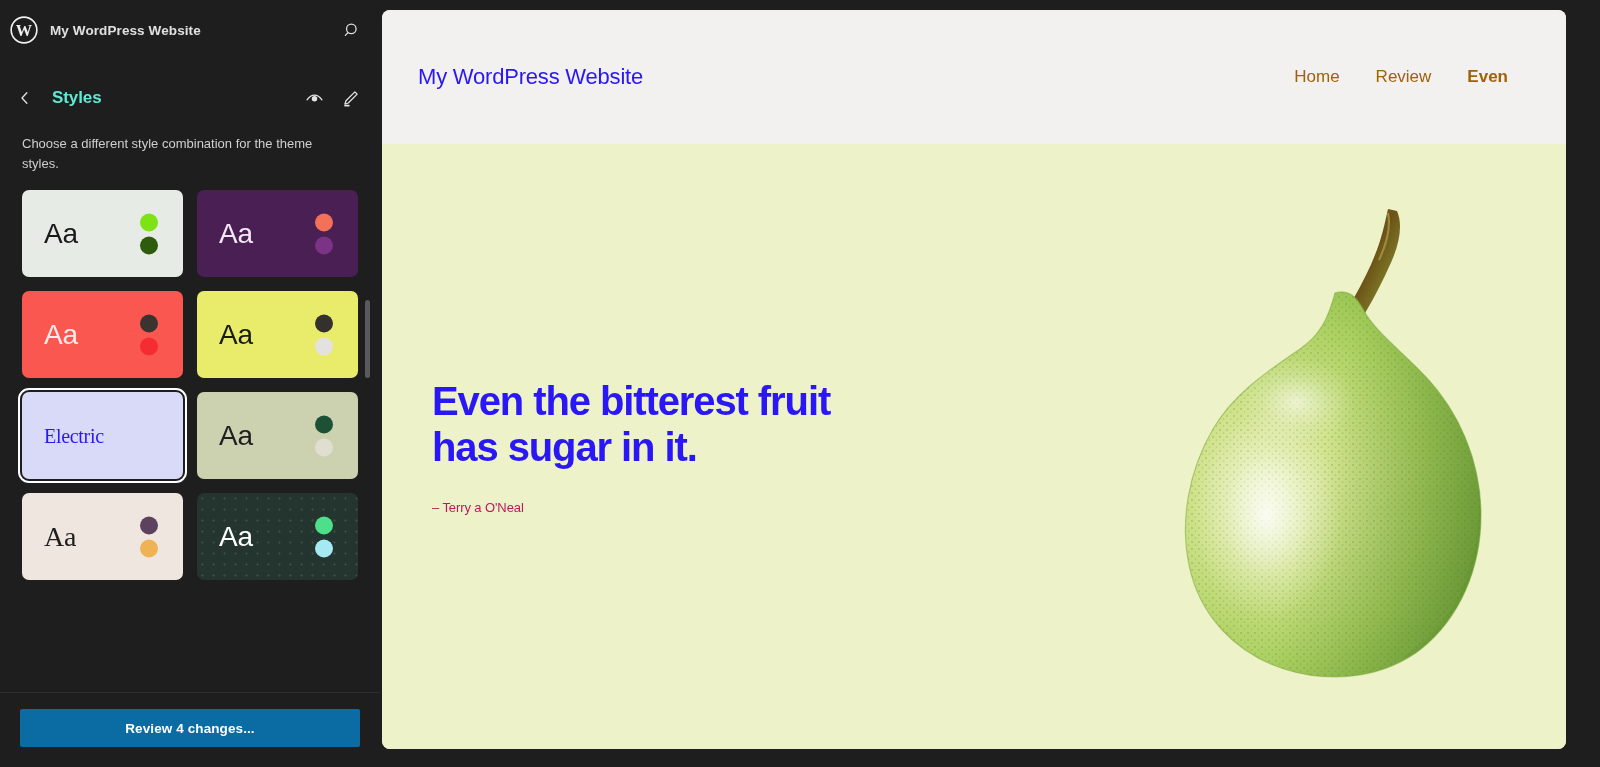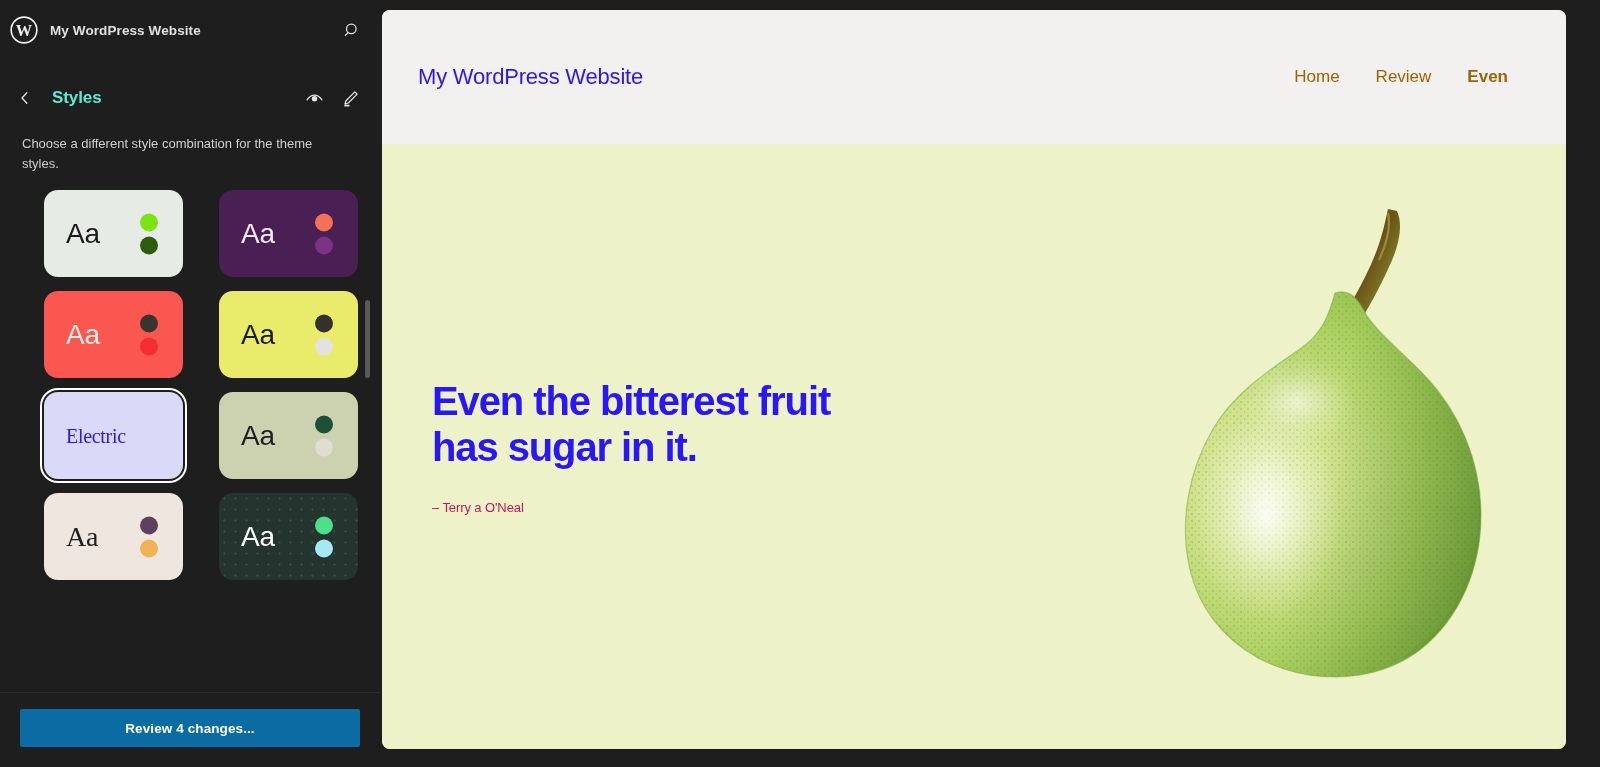--- a/index.html
+++ b/index.html
@@ -60,23 +60,23 @@
 
   
   .swatch-scroll {
     flex: 1 1 auto; position: relative; overflow: hidden;
     padding: 0 22px 0 22px;
   }
   .swatch-grid {
     display: grid; grid-template-columns: 1fr 1fr; gap: 14px 14px;
   }
   .swatch {
-    position: relative; height: 87px; border-radius: 14px; overflow: hidden;
+    position: relative; height: 87px; border-radius: 7px; overflow: hidden;
     cursor: pointer; display: flex; align-items: center;
-    padding-left: 22px; background: #ddd; margin-left: 22px;
+    padding-left: 22px; background: #ddd;
   }
   .swatch.selected { outline: 2px solid #fff; outline-offset: 2px; }
   .swatch .aa {
     font-size: 28px; line-height: 1; letter-spacing: -0.3px;
   }
   .swatch .dots {
     position: absolute; right: 25px; top: 50%; transform: translateY(-50%);
     display: flex; flex-direction: column; gap: 5px;
   }
   .swatch .dot { width: 18px; height: 18px; border-radius: 50%; }

